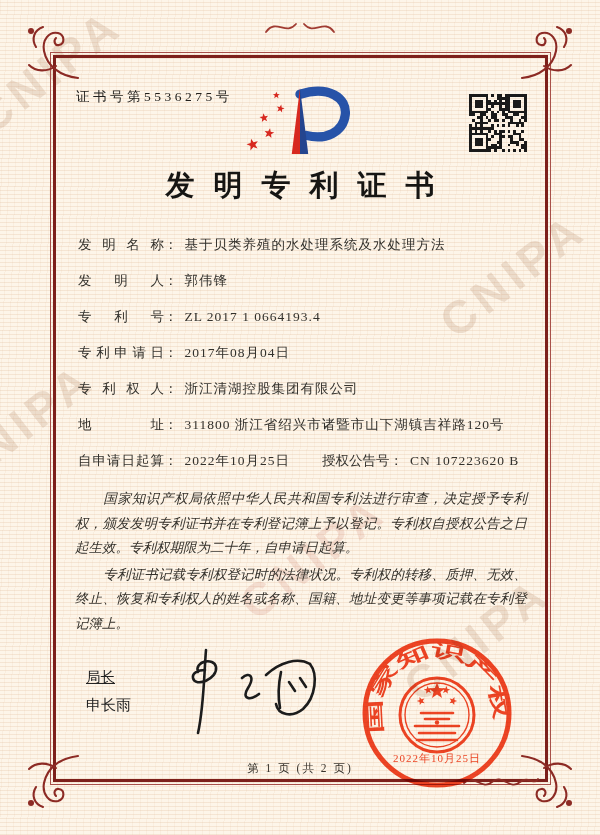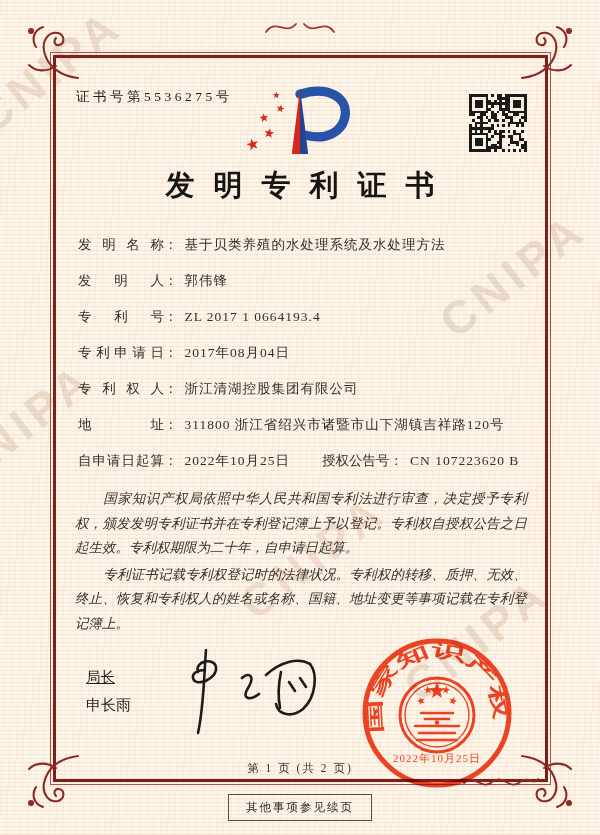--- a/index.html
+++ b/index.html
@@ -477,15 +477,14 @@
         <path d="M68,86 h24"></path>
         <path d="M58,93 h44"></path>
         <path d="M62,100 h36"></path>
         <path d="M60,107 h40"></path>
       </g>
       <circle cx="80" cy="89.5" r="2.2" stroke="none"></circle>
     </g>
   </svg>
 
   <div class="page-num">第 1 页 (共 2 页)</div>
-  <div class="note-box">其他事项参见续页</div>
 
 </div>
 
 </body></html>

